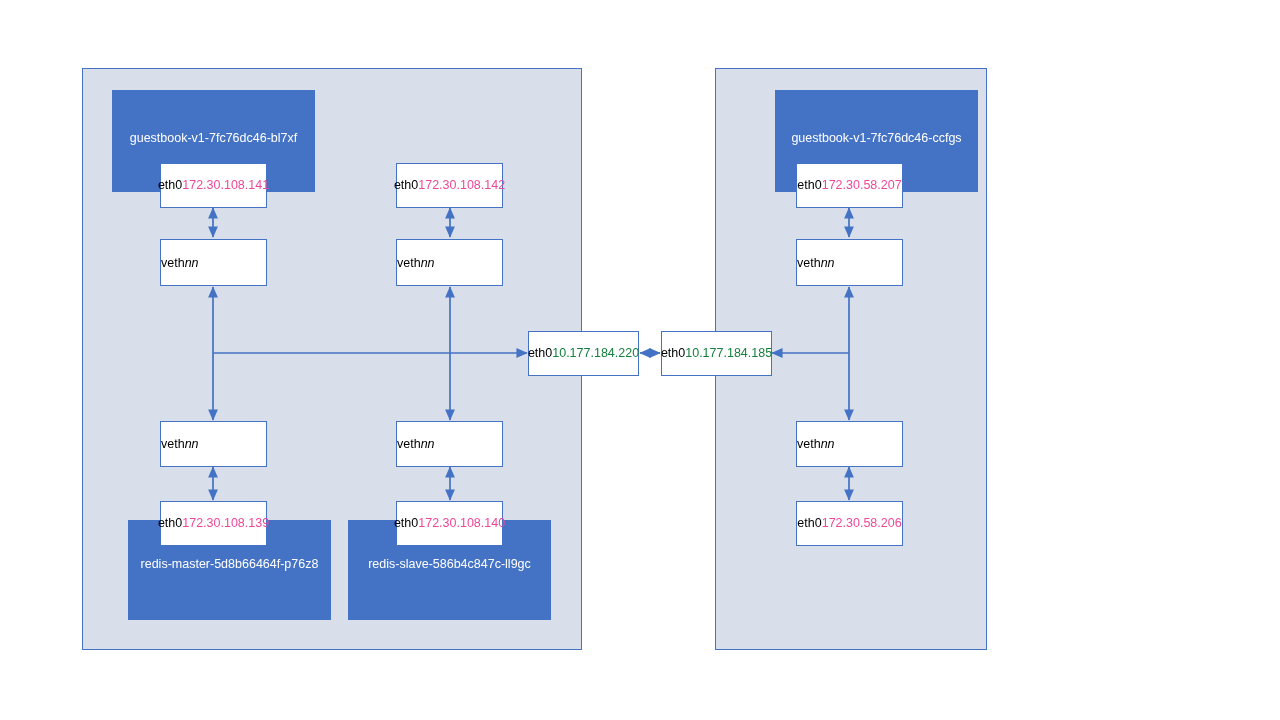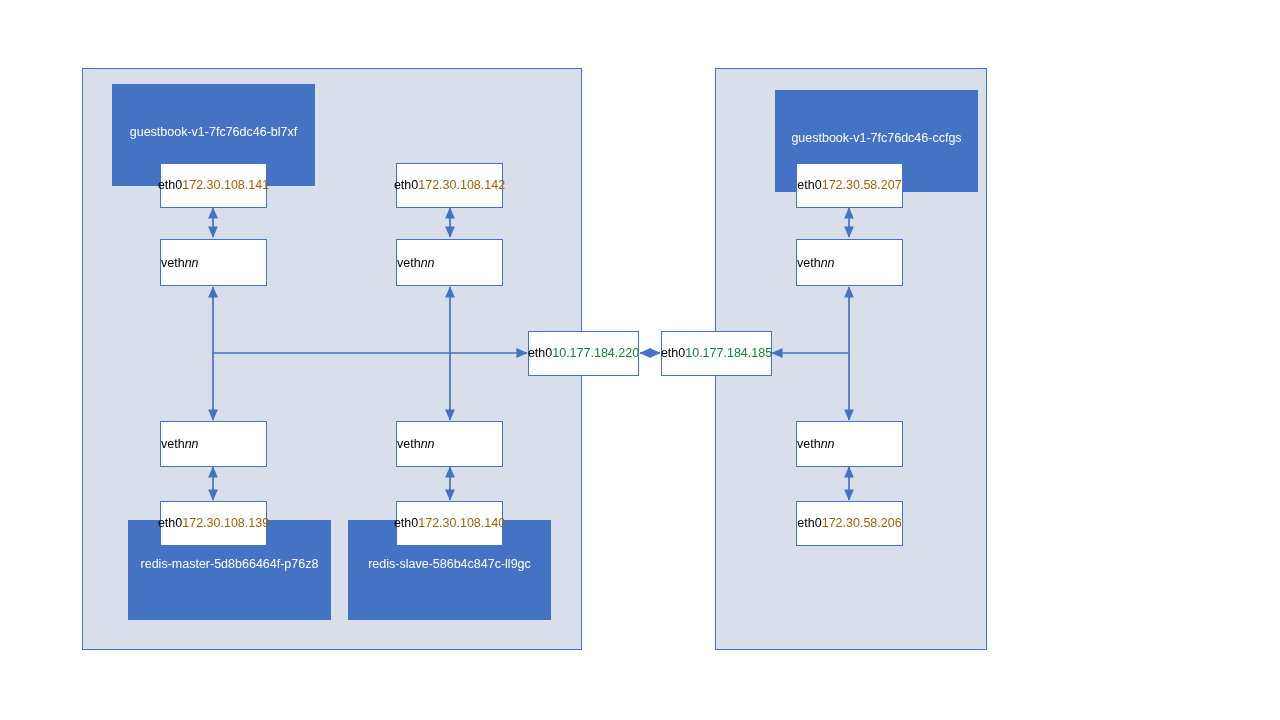--- a/index.html
+++ b/index.html
@@ -63,21 +63,21 @@
     justify-content: center;
     font-size: 12.5px;
     color: #000000;
     line-height: 1.35;
     z-index: 5;
   }
   .iface .if-name {
     color: #000000;
   }
   .iface .if-ip {
-    color: #a16207;
+    color: #ec4899;
   }
   .iface .if-ip.cyan {
     color: #15803d;
   }
   .veth {
     position: absolute;
     background: #ffffff;
     border: 1px solid #4472C4;
     box-sizing: border-box;
     display: flex;
@@ -136,21 +136,21 @@
 
       <line x1="640" y1="353" x2="660" y2="353"></line>
     </g>
 
     <g stroke="#4472C4" stroke-width="1.7" fill="none">
       <line x1="213" y1="353" x2="527" y2="353" marker-end="url(#ah)"></line>
       <line x1="849" y1="353" x2="772" y2="353" marker-end="url(#ah)"></line>
     </g>
   </svg>
 
-  <div class="pod label-top" style="left:112px; top:84px; width:203px; height:102px;">
+  <div class="pod label-top" style="left:112px; top:90px; width:203px; height:102px;">
     <span>guestbook-v1-7fc76dc46-bl7xf</span>
   </div>
 
 
   <div class="iface" style="left:160px; top:163px; width:107px; height:45px;">
     <span class="if-name">eth0</span>
     <span class="if-ip">172.30.108.141</span>
   </div>
 
   <div class="iface" style="left:396px; top:163px; width:107px; height:45px;">

